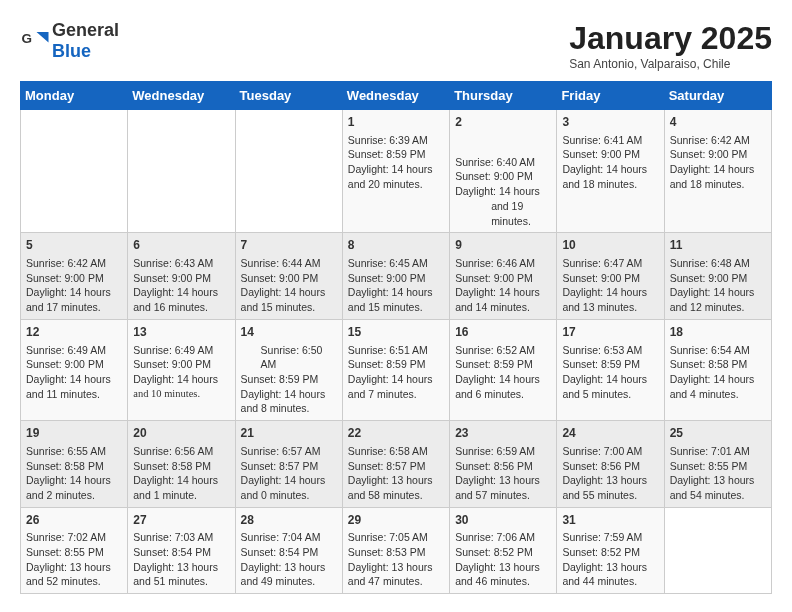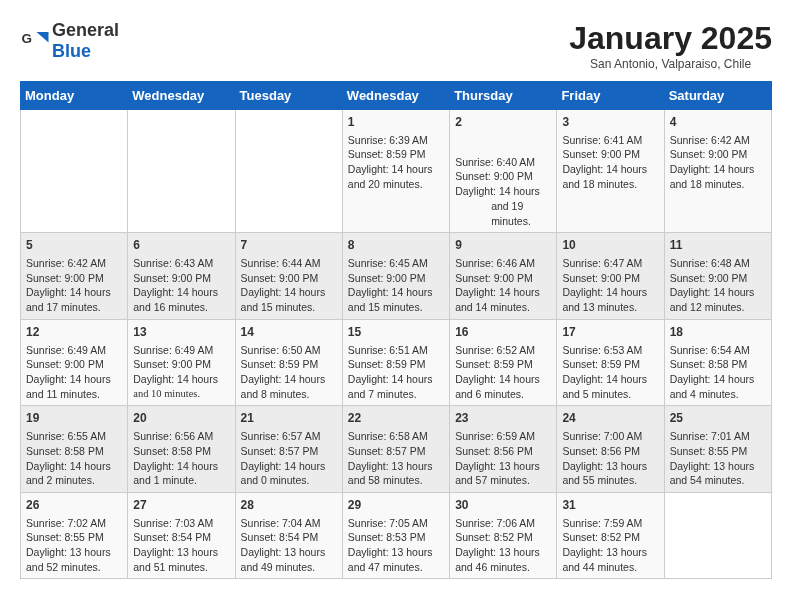--- a/index.html
+++ b/index.html
@@ -29,21 +29,21 @@
       font-size: 18px;
       font-weight: bold;
       color: #1565c0;
     }
     .logo-icon {
       width: 30px;
       height: 30px;
       margin-right: 2px;
     }
     .title-block {
-      text-align: center;
+      text-align: left;
     }
     .month-year {
       font-size: 32px;
       font-weight: bold;
       color: #222;
     }
     .location {
       font-size: 12px;
       color: #444;
     }
@@ -215,21 +215,21 @@
         </td>
         <td>
           <span class="day-number">13</span>
           <span style="display: block;">Sunrise: 6:49 AM</span>
           <span style="display: block;">Sunset: 9:00 PM</span>
           <span style="display: block;">Daylight: 14 hours</span>
           <span style="display: block; font-family: Liberation Serif, serif;">and 10 minutes.</span>
         </td>
         <td>
           <span class="day-number">14</span>
-          <span style="display: block;">Sunrise: 6:50 AM</span>
+          <span style="display: block; margin-left: 20px;">Sunrise: 6:50 AM</span>
           <span style="display: block;">Sunset: 8:59 PM</span>
           <span style="display: block;">Daylight: 14 hours</span>
           <span style="display: block;">and 8 minutes.</span>
         </td>
         <td>
           <span class="day-number">15</span>
           <span style="display: block;">Sunrise: 6:51 AM</span>
           <span style="display: block;">Sunset: 8:59 PM</span>
           <span style="display: block;">Daylight: 14 hours</span>
           <span style="display: block;">and 7 minutes.</span>

